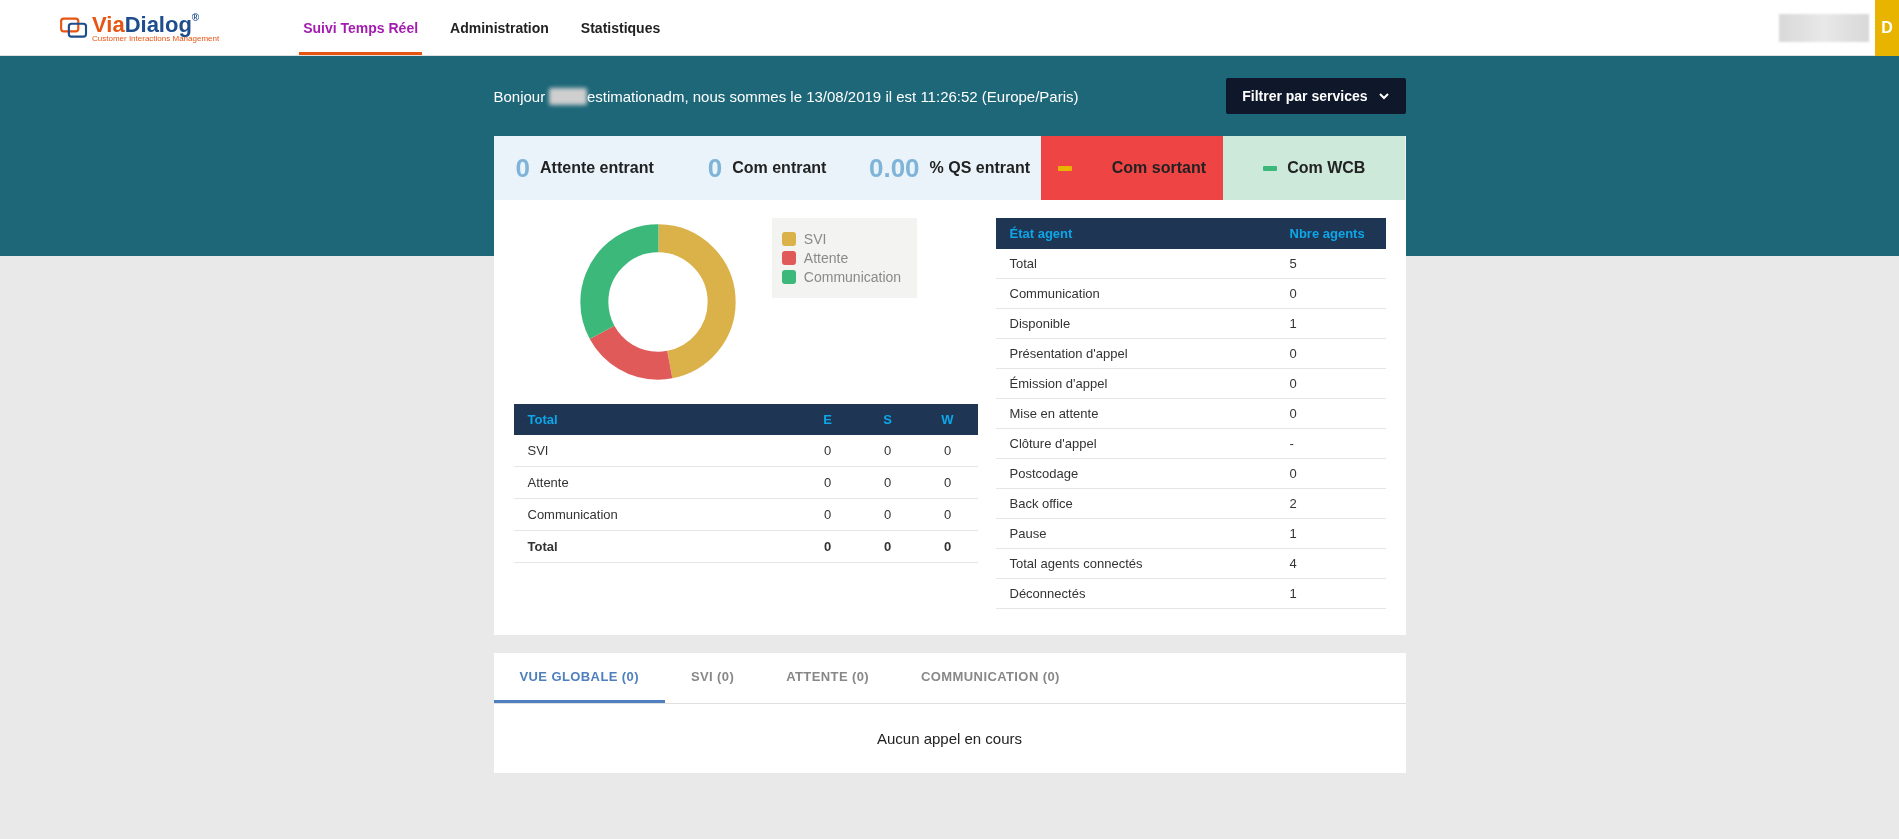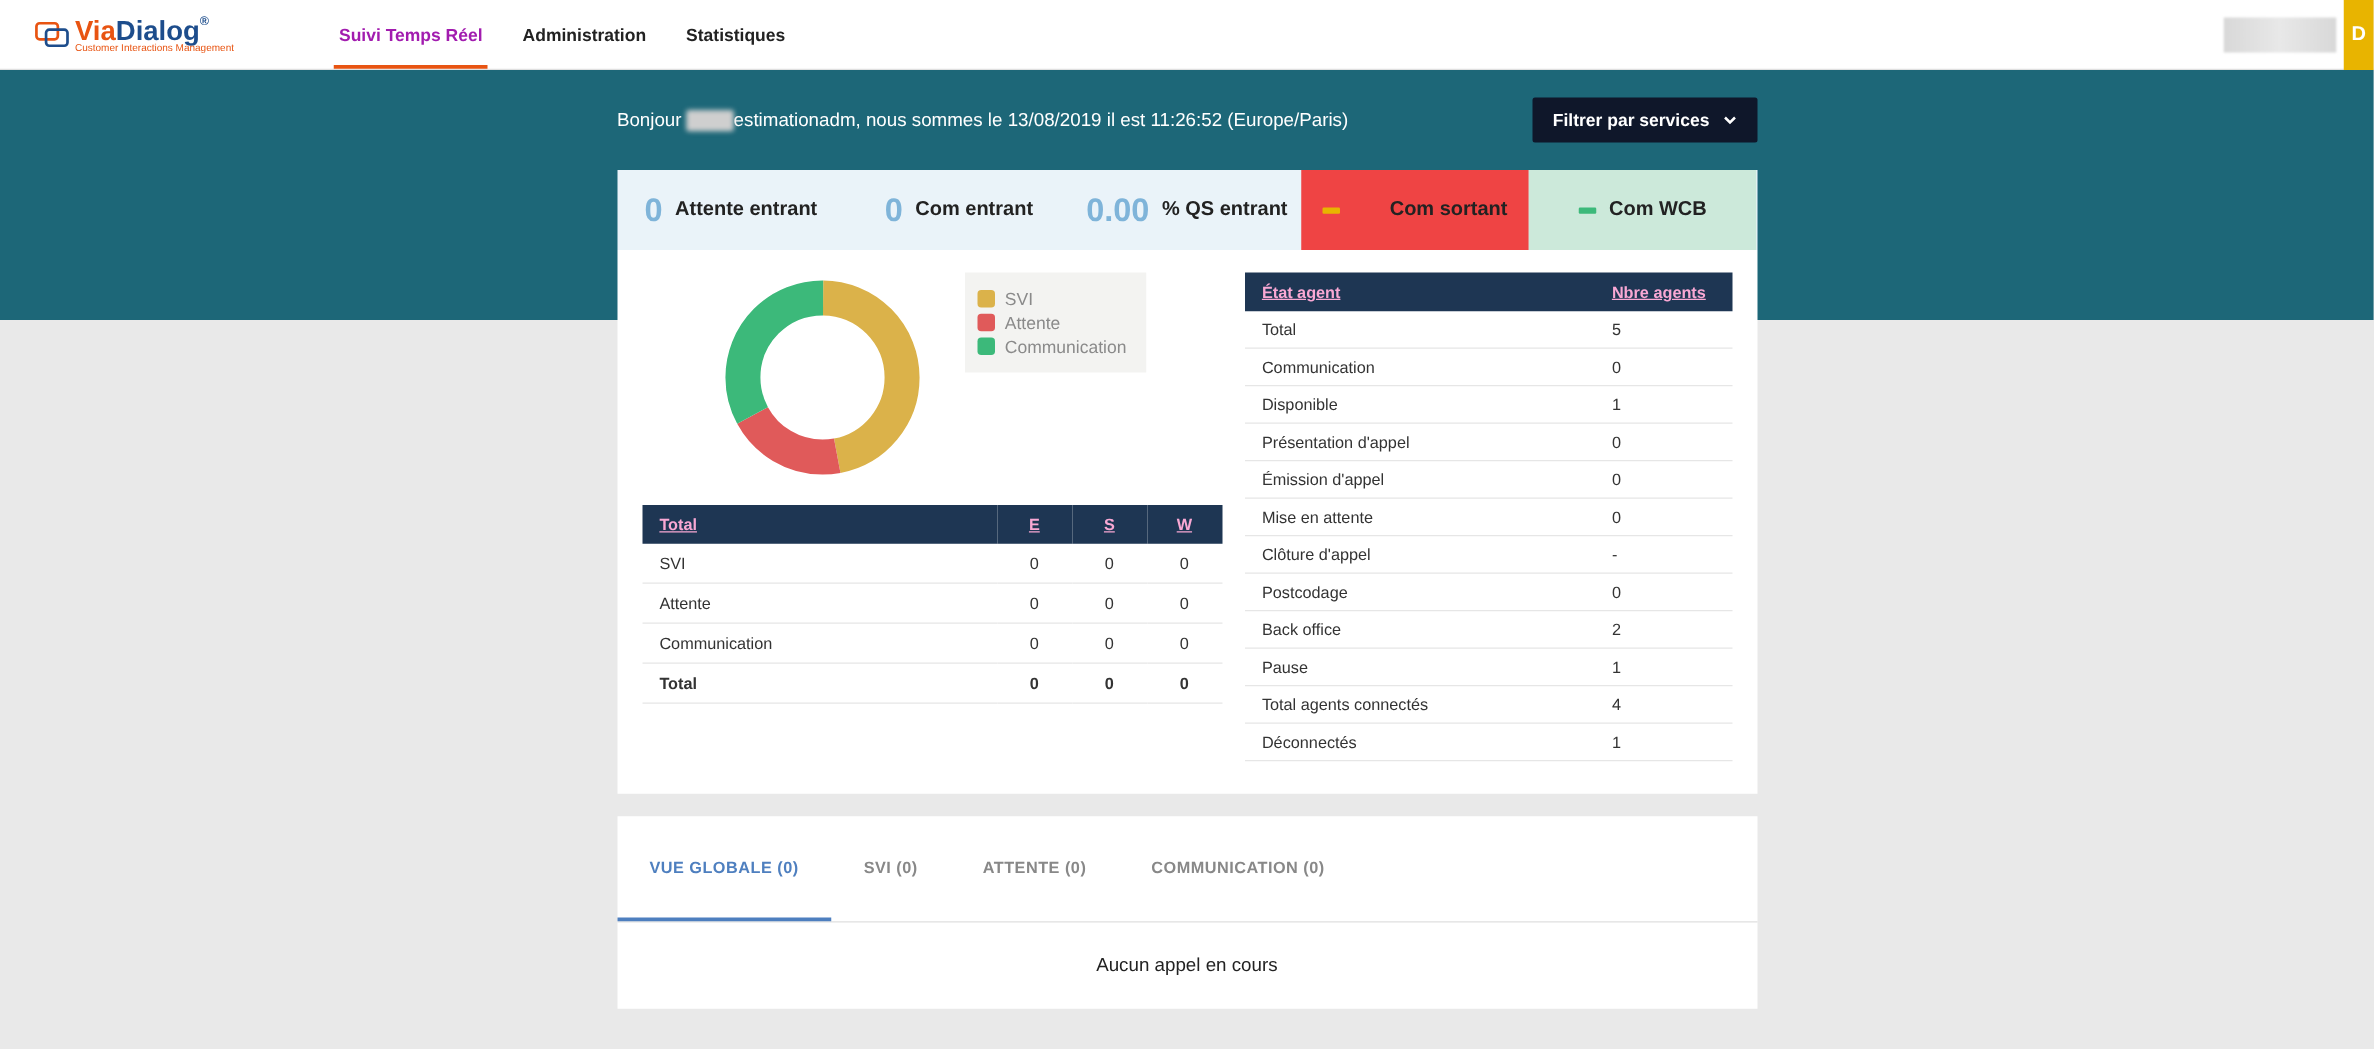--- a/index.html
+++ b/index.html
@@ -1,19 +1,19 @@
 <!DOCTYPE html>
 <html><head>
 <meta charset="utf-8">
 <style>
   * { box-sizing: border-box; margin: 0; padding: 0; }
   body { font-family: Arial, Helvetica, sans-serif; background: #e9e9e9; color: #333; }
   
   
-  .topbar { background: #fff; display: flex; align-items: center; height: 56px; border-bottom: 1px solid #e0e0e0; padding: 0 60px 0 28px; position: relative; }
+  .topbar { background: #fff; display: flex; align-items: center; height: 56px; border-bottom: 1px solid #e0e0e0; padding: 0 60px 0 60px; position: relative; }
   .logo { display: flex; align-items: center; gap: 4px; }
   .logo-icon { width: 28px; height: 24px; }
   .logo-text { font-size: 22px; font-weight: 700; }
   .logo-via { color: #e85412; }
   .logo-dialog { color: #1d4d8c; }
   .logo-reg { color: #1d4d8c; font-size: 10px; vertical-align: top; }
   .logo-sub { font-size: 8px; color: #e85412; display: block; margin-top: -4px; }
   .nav { display: flex; gap: 24px; margin-left: 80px; }
   .nav a { text-decoration: none; color: #222; font-size: 14px; font-weight: 700; padding: 18px 4px; position: relative; }
   .nav a.active { color: #a21caf; }
@@ -47,35 +47,35 @@
   .left-col { flex: 1; }
   .right-col { flex: 0 0 390px; }
 
   .donut-wrap { display: flex; align-items: flex-start; justify-content: center; gap: 30px; margin-bottom: 18px; }
   .donut { width: 168px; height: 168px; }
   .legend { background: #f3f3f1; padding: 10px 16px 10px 10px; font-size: 14px; color: #8a8a8a; }
   .legend-row { display: flex; align-items: center; gap: 8px; margin: 3px 0; }
   .legend-sw { width: 14px; height: 14px; border-radius: 3px; }
 
   table { width: 100%; border-collapse: collapse; font-size: 13px; }
-  thead tr { background: #1e3653; color: #f9a8d4; text-decoration: underline; }
+  thead tr { background: #1e3653; color: #0ea5e9; }
   th, td { text-align: left; padding: 8px 14px; }
   th.num, td.num { text-align: center; width: 60px; }
   tbody tr { border-bottom: 1px solid #e6e6e6; }
   tbody tr:last-child { font-weight: 700; }
 
   .agent-table thead th:last-child, .agent-table td:last-child { text-align: left; width: 110px; }
   .agent-table tbody tr { border-bottom: 1px solid #e6e6e6; }
   .agent-table tbody tr td { padding: 7px 14px; }
   .agent-table tbody tr:last-child { font-weight: 400; }
 
   
   .tabs-card { background: #fff; margin-top: 18px; }
   .tabs { display: flex; border-bottom: 1px solid #e0e0e0; }
-  .tab { padding: 33px 26px; font-size: 13px; font-weight: 600; color: #888; cursor: pointer; letter-spacing: 0.4px; }
+  .tab { padding: 16px 26px; font-size: 13px; font-weight: 600; color: #888; cursor: pointer; letter-spacing: 0.4px; }
   .tab.active { color: #4e7fbf; border-bottom: 3px solid #4e7fbf; }
   .tab-body { padding: 26px; text-align: center; font-size: 15px; color: #222; }
   .blur-word { background:#cfcfcf; color:transparent; border-radius:2px; filter:blur(2px); }
 </style>
 </head>
 <body>
 
 <div class="topbar">
   <div class="logo">
     <svg class="logo-icon" viewBox="0 0 32 28">

